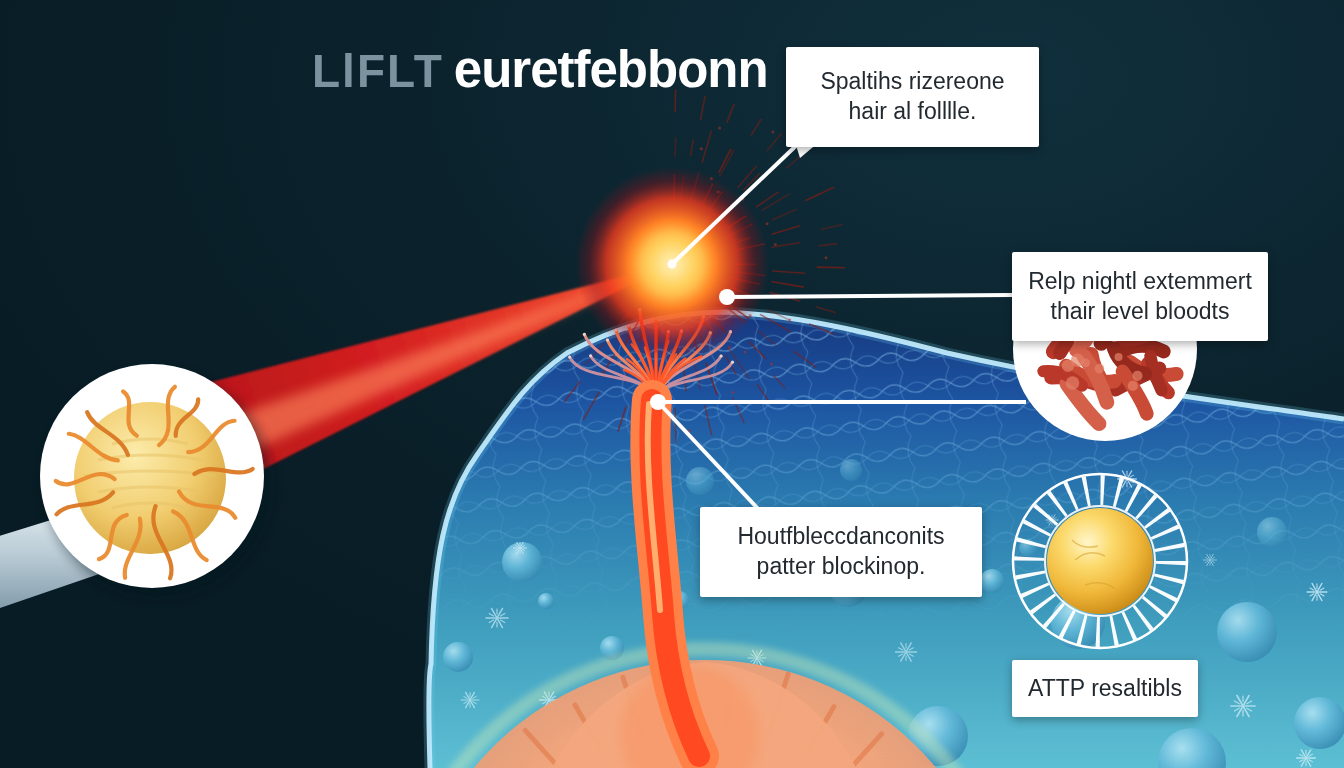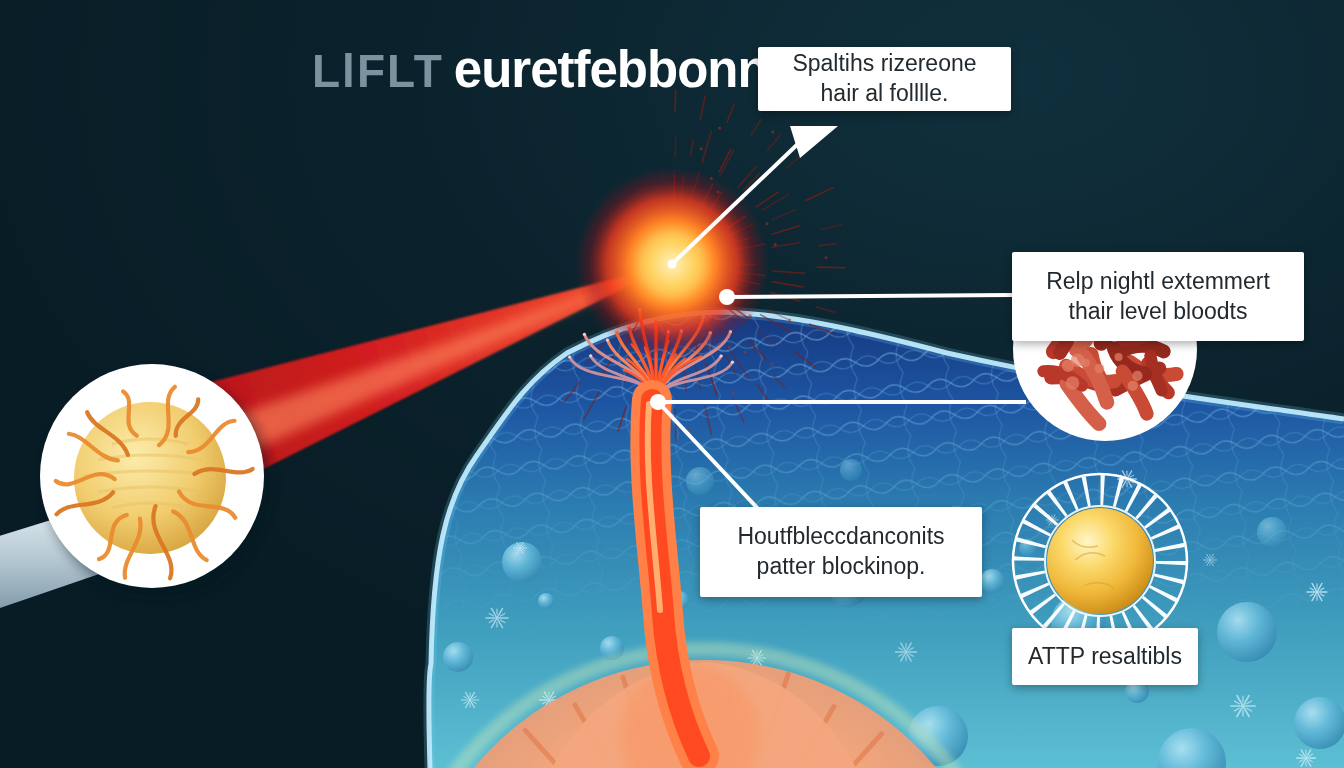--- a/index.html
+++ b/index.html
@@ -7,24 +7,24 @@
          font-family:"Liberation Sans",sans-serif;
          background:radial-gradient(1100px 700px at 75% 10%,#10303d 0%,#0b222c 55%,#081c25 100%)}
   svg.art{position:absolute;left:0;top:0}
   .title{position:absolute;left:312px;top:40px;display:flex;align-items:baseline;gap:10px}
   .title .pre{font-size:46px;color:#7c929e;font-weight:700;letter-spacing:2px}
   .title .main{font-size:51px;color:#ffffff;font-weight:700;letter-spacing:-1px}
   .callout{position:absolute;background:#fff;color:#222a30;text-align:center;
            box-shadow:0 3px 10px rgba(0,0,0,.32);border-radius:2px;
            display:flex;align-items:center;justify-content:center;
            font-size:23px;line-height:1.3;padding:10px 14px;box-sizing:border-box}
-  #co-follicle{left:758px;top:47px;width:253px;height:64px}
-  #co-blood{left:1012px;top:252px;width:292px;height:89px;padding:14px}
+  #co-follicle{left:786px;top:47px;width:253px;height:100px}
+  #co-blood{left:1012px;top:252px;width:256px;height:89px;padding:14px}
   #co-block{left:700px;top:507px;width:282px;height:90px}
-  #co-atp{left:1012px;top:628px;width:186px;height:57px;white-space:nowrap;padding:6px 8px}
+  #co-atp{left:1012px;top:660px;width:186px;height:57px;white-space:nowrap;padding:6px 8px}
 </style>
 </head>
 <body>
 
 <div class="stage">
 
 <svg class="art" width="1344" height="768" viewBox="0 0 1344 768">
 <defs>
   <linearGradient id="skinG" x1="0" y1="312" x2="0" y2="768" gradientUnits="userSpaceOnUse">
     <stop offset="0" stop-color="#16387f"></stop>

